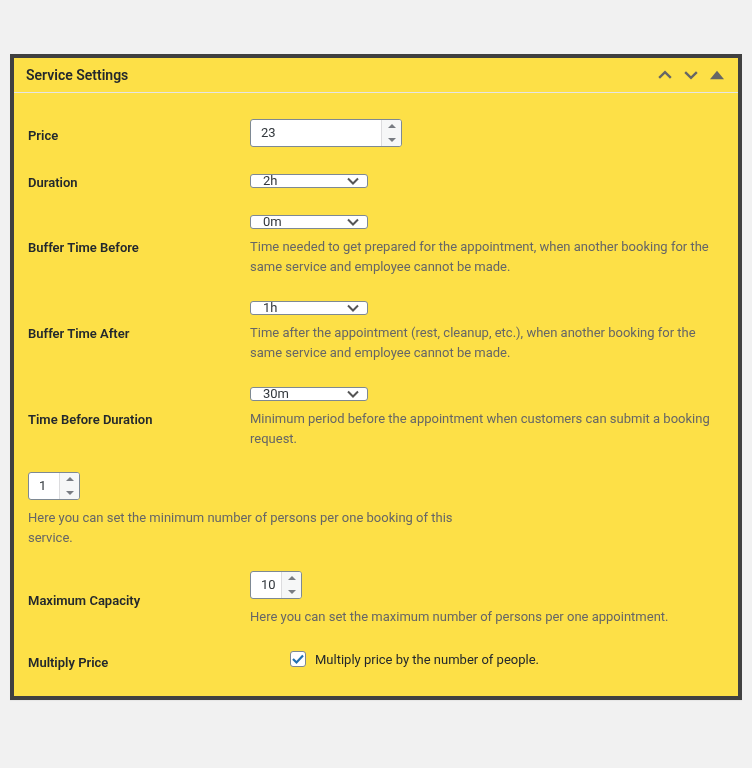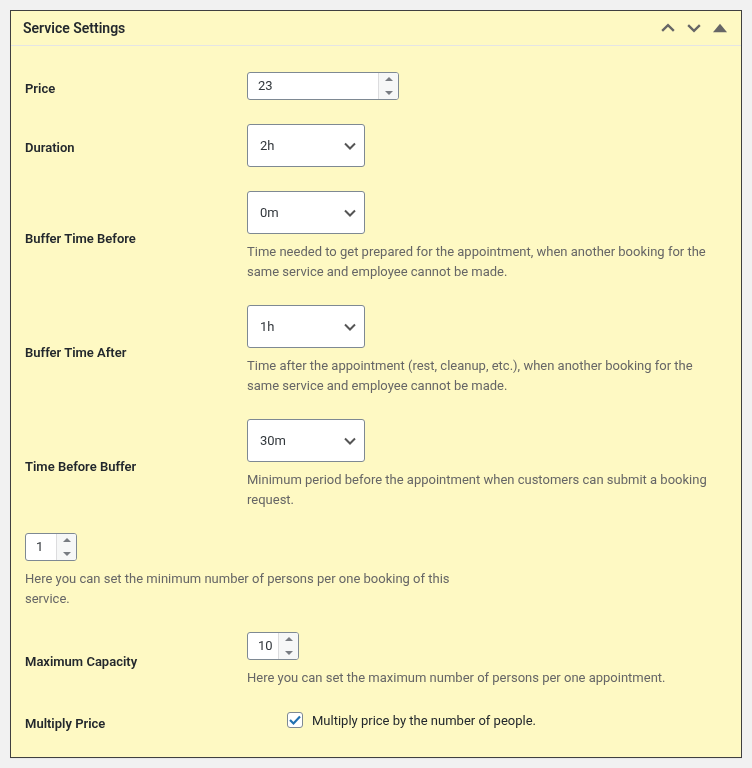--- a/index.html
+++ b/index.html
@@ -8,23 +8,24 @@
       padding: 0;
     }
     body {
       font-family: -apple-system, BlinkMacSystemFont, "Segoe UI", Roboto, "Helvetica Neue", Arial, sans-serif;
       background: #f1f1f1;
       padding: 10px;
       font-size: 13px;
       color: #23282d;
     }
     .panel {
-      background: #fef9c3;
-      border: 1px solid #404040;
+      background: #fde047;
+      border: 4px solid #404040;
       box-shadow: 0 1px 1px rgba(0,0,0,0.04);
+      margin-top: 44px;
     }
     .panel-header {
       display: flex;
       align-items: center;
       justify-content: space-between;
       border-bottom: 1px solid #e5e5e5;
       padding: 8px 12px;
     }
     .panel-title {
       font-size: 14px;
@@ -107,21 +108,21 @@
       width: 8px;
       height: 5px;
     }
     .select-wrap {
       position: relative;
       display: inline-flex;
       align-items: center;
       border: 1px solid #7e8993;
       border-radius: 3px;
       background: #fff;
-      height: 43px;
+      height: 14px;
       width: 118px;
     }
     .select-value {
       padding: 0 12px;
       flex: 1;
       font-size: 13px;
       color: #32373c;
     }
     .select-chevron {
       width: 28px;
@@ -253,21 +254,21 @@
             <svg viewBox="0 0 12 8">
                 <path d="M1 1.5 L6 6.5 L11 1.5" fill="none" stroke="currentColor" stroke-width="2"></path>
               </svg>
           </span>
         </div>
         <div class="help-text">Time after the appointment (rest, cleanup, etc.), when another booking for the same service and employee cannot be made.</div>
       </div>
     </div>
 
     <div class="form-row">
-      <div class="form-label">Time Before Buffer</div>
+      <div class="form-label">Time Before Duration</div>
       <div class="form-control-wrap">
         <div class="select-wrap">
           <span class="select-value">30m</span>
           <span class="select-chevron">
             <svg viewBox="0 0 12 8">
                 <path d="M1 1.5 L6 6.5 L11 1.5" fill="none" stroke="currentColor" stroke-width="2"></path>
               </svg>
           </span>
         </div>
         <div class="help-text">Minimum period before the appointment when customers can submit a booking request.</div>

